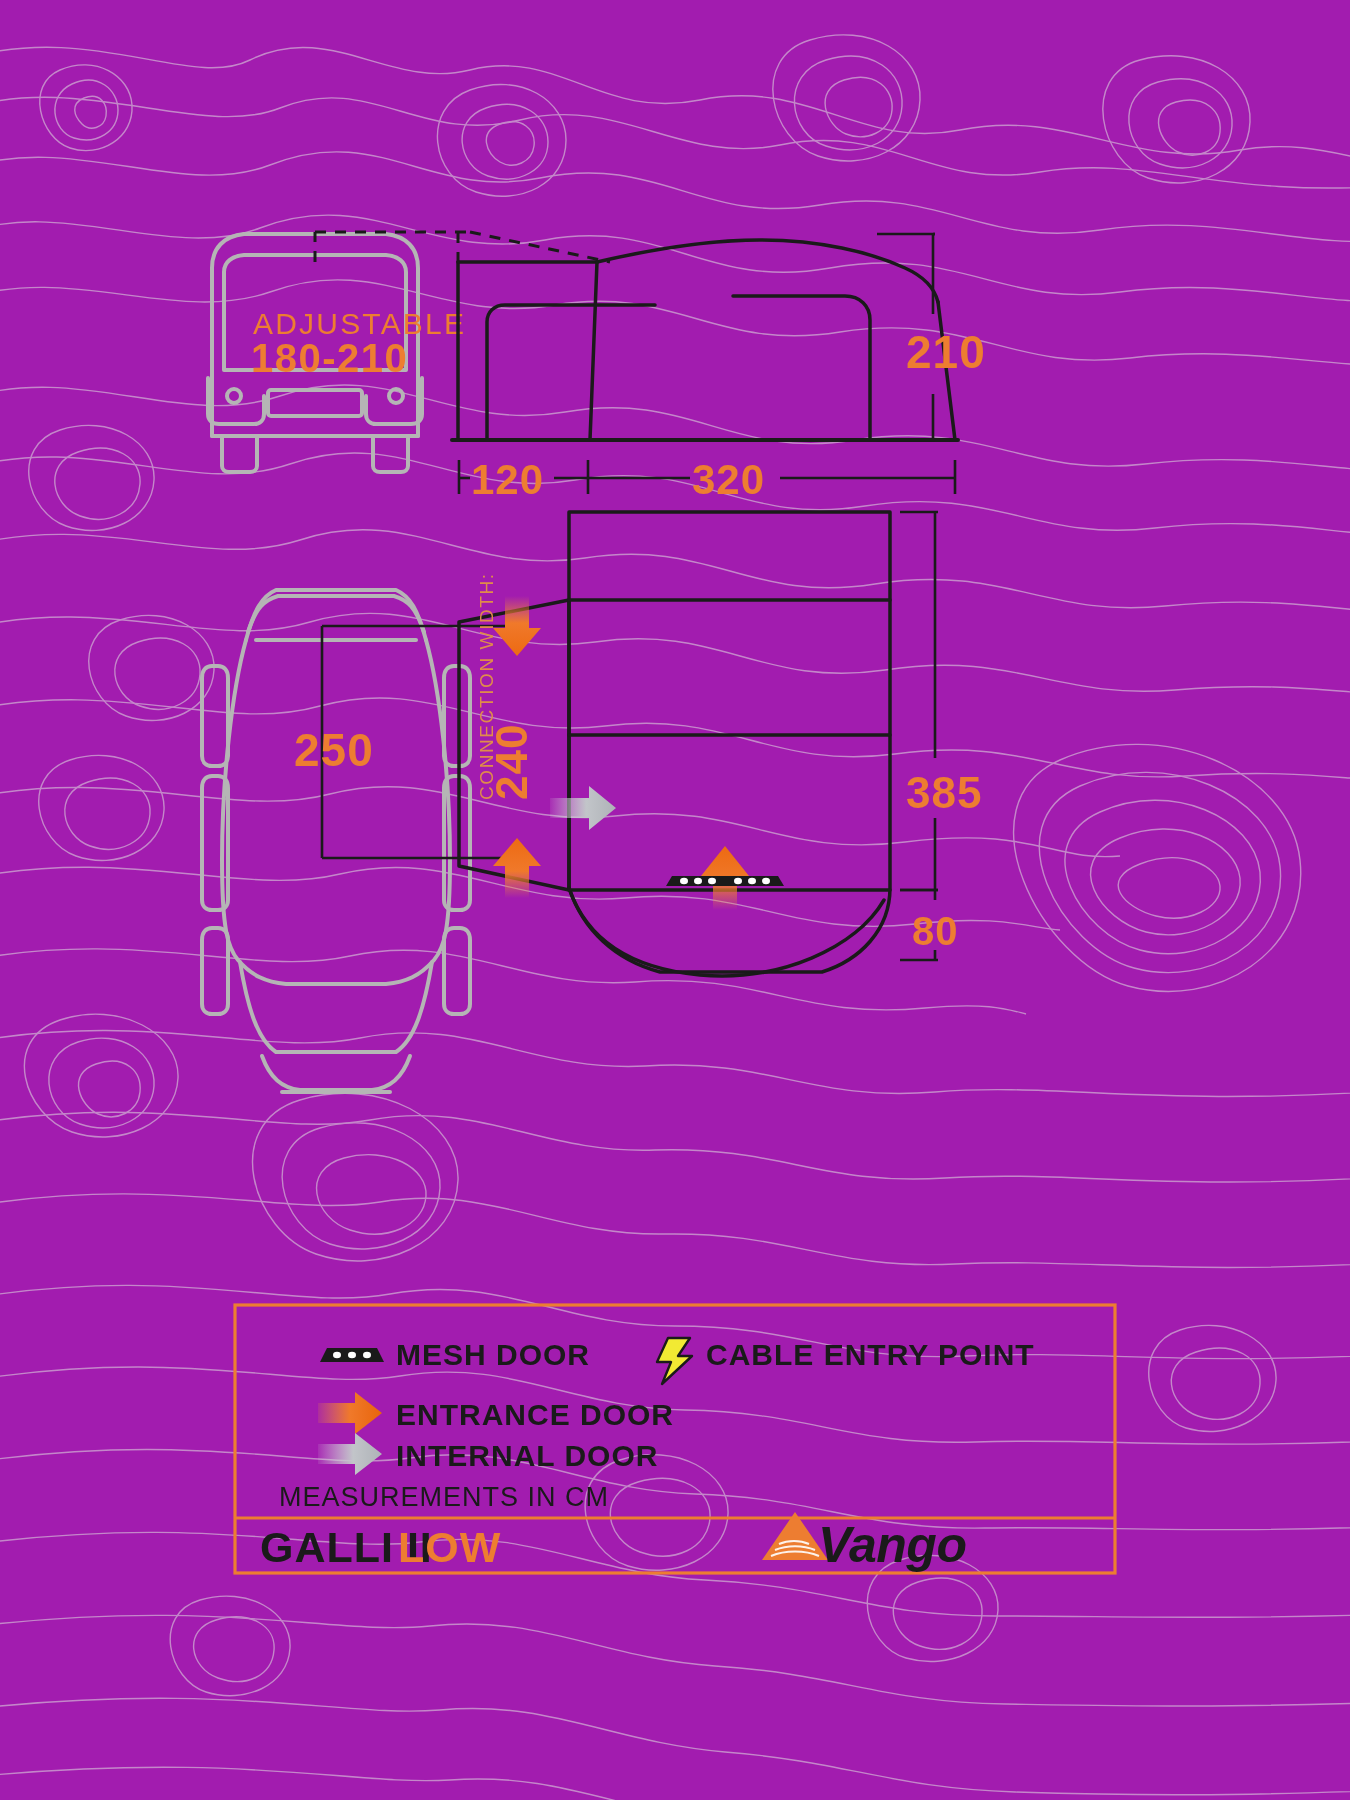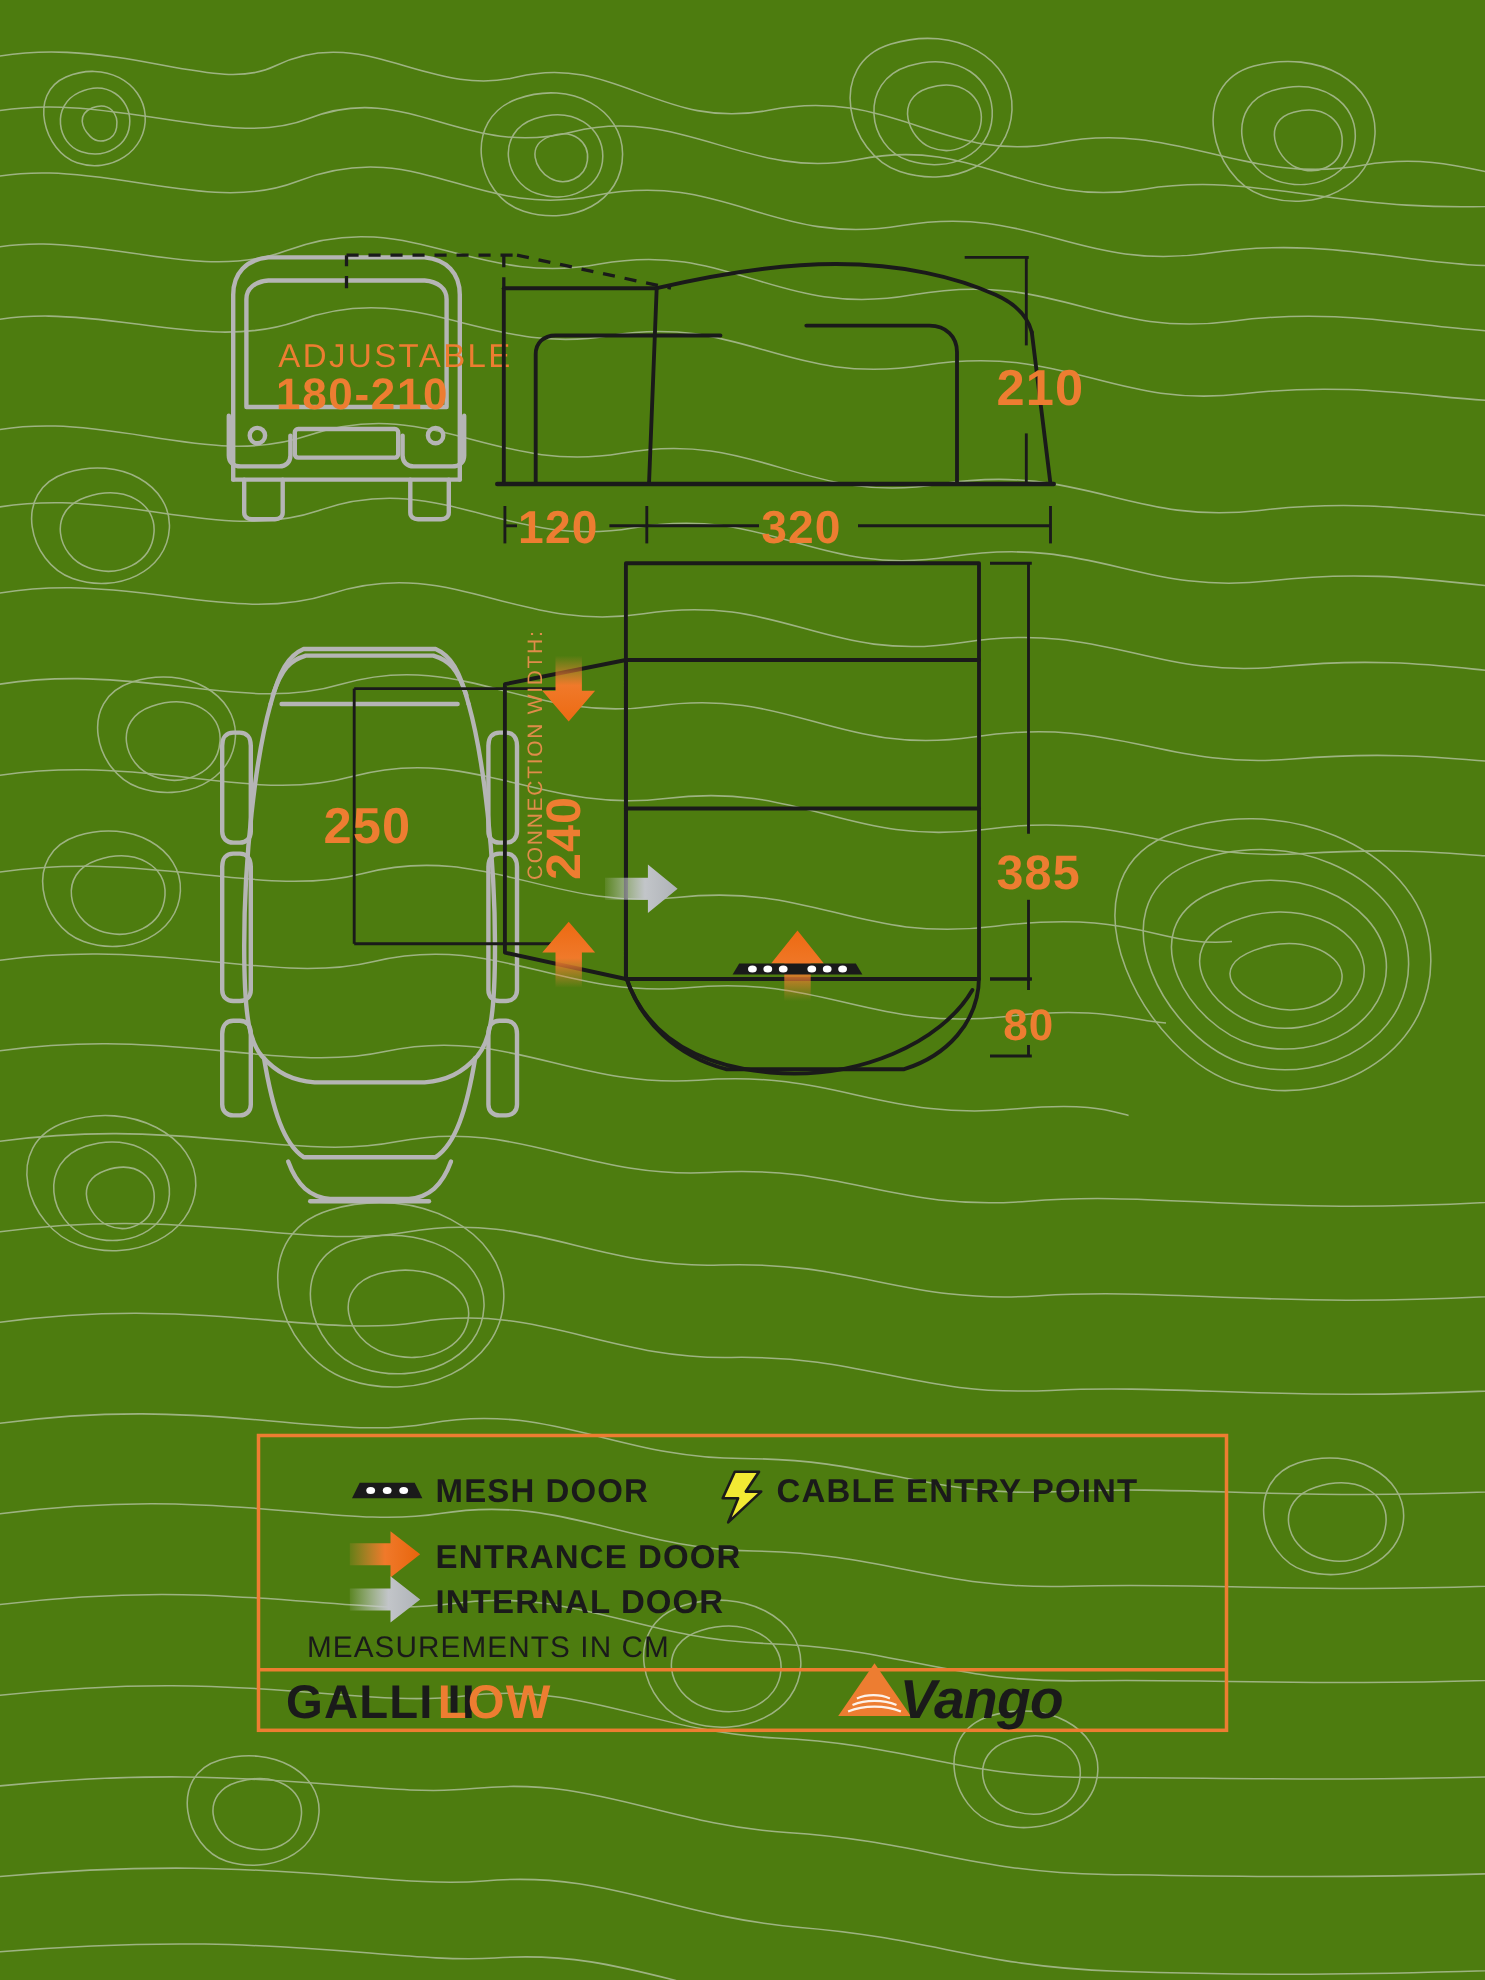--- a/index.html
+++ b/index.html
@@ -5,21 +5,21 @@
   * { margin:0; padding:0; box-sizing:border-box; }
   html,body {
     width:1350px; height:1800px;
     background:#ffffff;
     font-family:"Liberation Sans", sans-serif;
     overflow:hidden;
   }
   #page {
     position:relative;
     width:1350px; height:1800px;
-    background:#4d7c0f;
+    background:#a21caf;
     overflow:hidden;
   }
   #topo {
     position:absolute; inset:0;
     width:1350px; height:1800px;
     opacity:0.55;
     pointer-events:none;
   }
   #art {
     position:absolute; inset:0;

